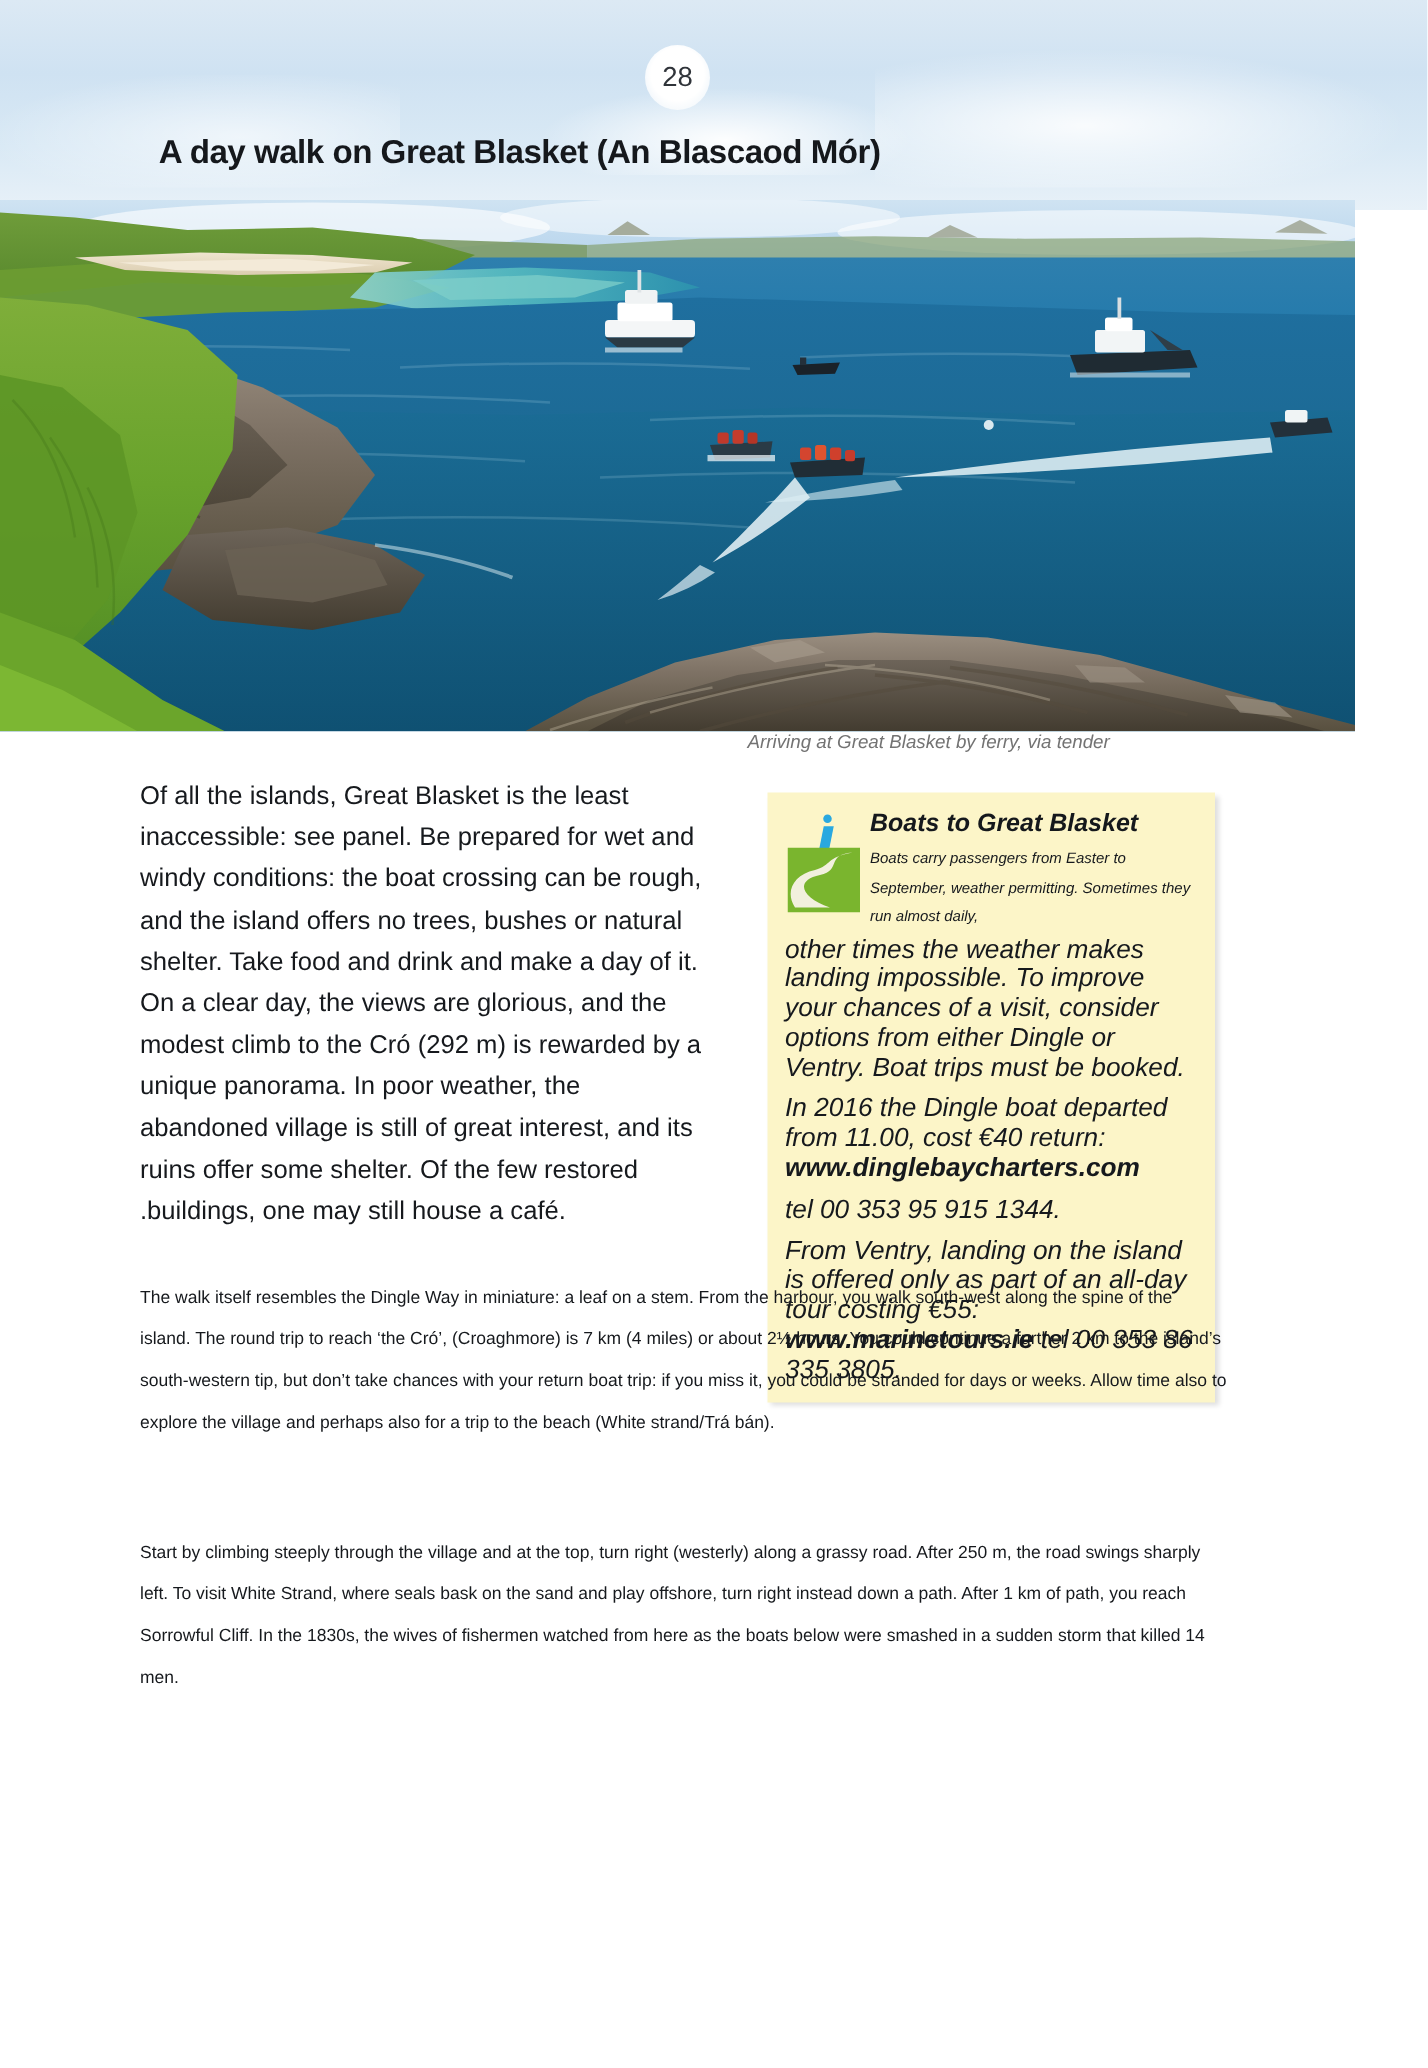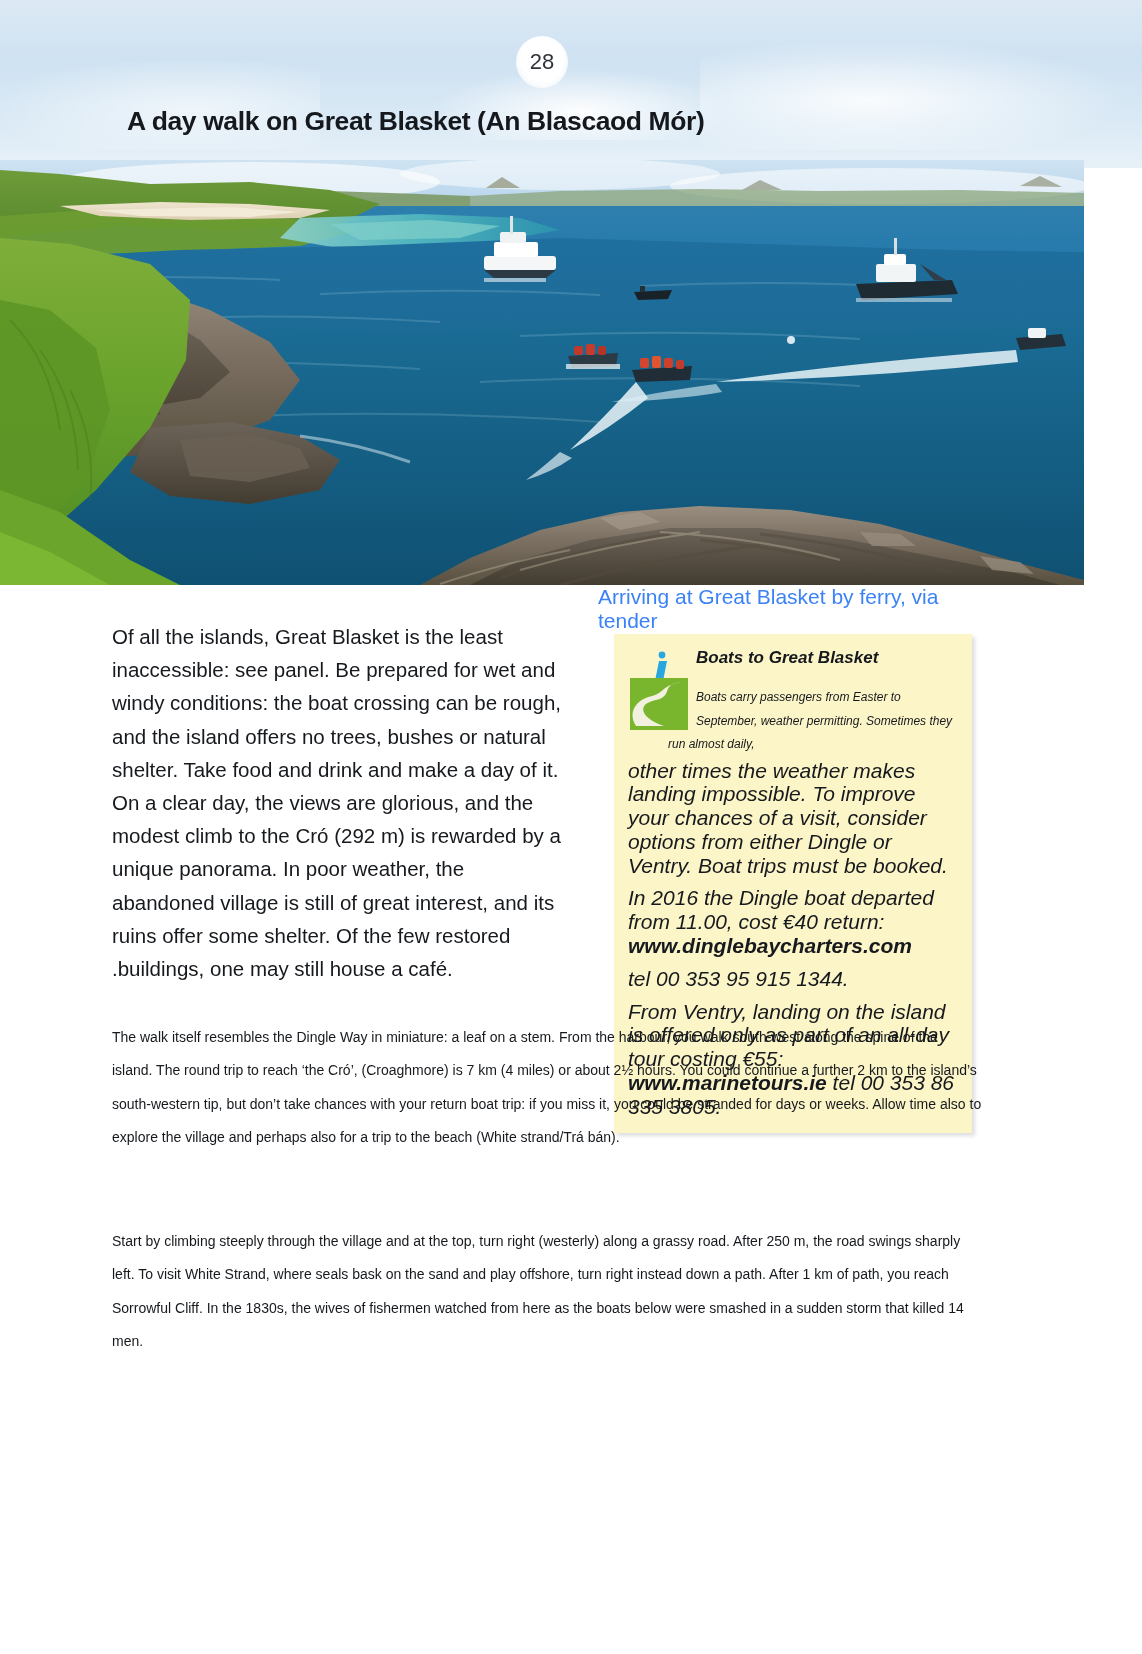--- a/index.html
+++ b/index.html
@@ -48,21 +48,21 @@
   }
 
   
   .photo {
     position: absolute; left: 0; top: 160px; width: 1084px; height: 425px;
     overflow: hidden; background: #2b6fa0;
   }
   .photo svg { display: block; }
   .photo-caption {
     position: absolute; left: 598px; top: 585px; width: 400px;
-    font-size: 21px; color: #3b82f6;
+    font-size: 15px; font-style: italic; color: #737373;
     font-family: "Liberation Sans", sans-serif;
   }
 
   
   .col-left {
     position: absolute; left: 112px; top: 620px; width: 452px;
     font-size: 20.5px; line-height: 33.2px; color: #16191d;
     font-family: "Liberation Sans", sans-serif;
   }
   .full-para {
@@ -83,22 +83,22 @@
   .info-icon-wrap {
     float: left; width: 62px; height: 84px; position: relative; margin-right: 6px;
   }
   .info-icon-i {
     position: absolute; left: 18px; top: 2px; width: 26px; height: 38px;
   }
   .info-icon-path {
     position: absolute; left: 2px; top: 30px; width: 58px; height: 52px;
   }
   .info-title {
-    font-size: 17px; font-weight: bold; font-style: italic; color: #15181c;
-    margin-left: 68px; margin-bottom: 18px;
+    font-size: 20px; font-weight: bold; font-style: italic; color: #15181c;
+    margin-left: 68px; margin-bottom: 4px;
     font-family: "Liberation Sans", sans-serif;
   }
   .info-lead {
     font-size: 12px; font-style: italic; line-height: 23.5px; color: #16191d;
     margin-left: 40px;
     font-family: "Liberation Sans", sans-serif;
   }
   .info-body {
     clear: none; font-size: 21px; font-style: italic; line-height: 23.8px;
     color: #16191d; font-family: "Liberation Sans", sans-serif;

